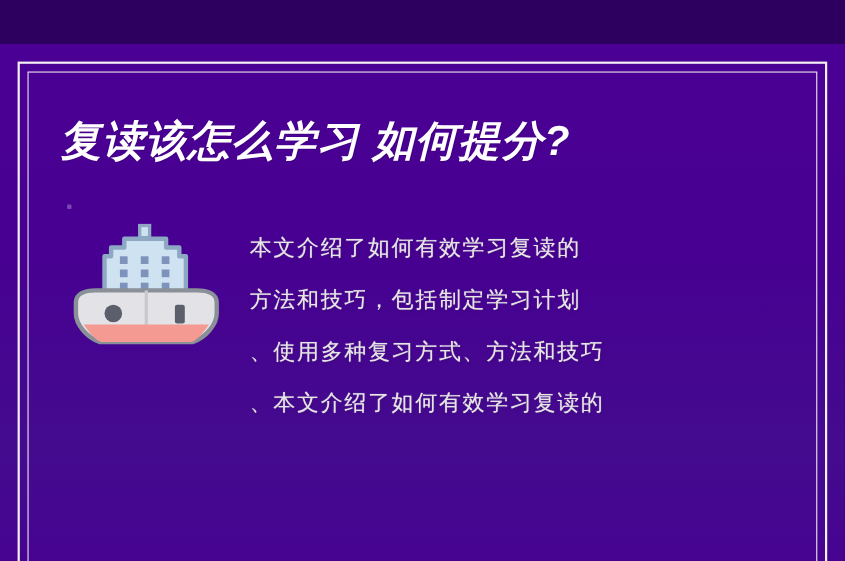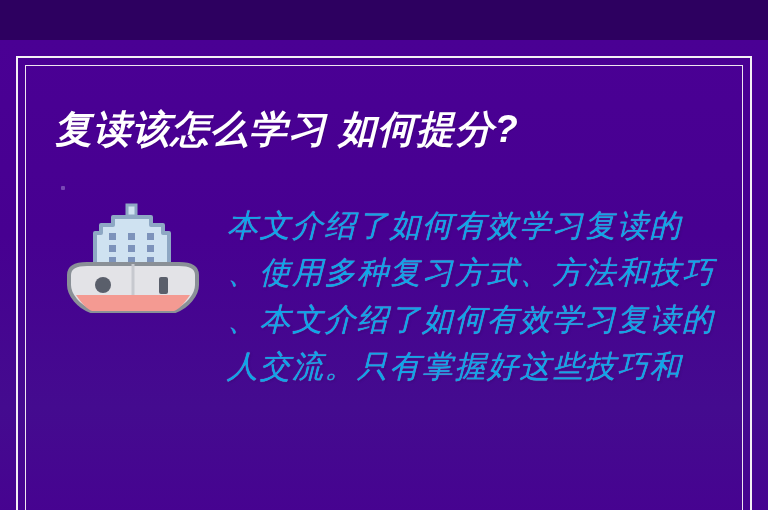--- a/index.html
+++ b/index.html
@@ -94,27 +94,26 @@
   }
 
   
   #summary {
     position: absolute;
     left: 227px;
     top: 162px;
     width: 432px;
   }
   #summary .line {
-    color: #0ea5e9;
-    font-size: 31px;
+    color: #e5e5e5;
+    font-size: 20px;
     line-height: 47px;
     letter-spacing: 1.5px;
     white-space: nowrap;
     font-family: "DejaVu Serif", "Liberation Serif", serif;
-    font-style: italic;
     font-weight: 400;
     text-shadow: 0 0 1px rgba(255,255,255,.55),
                  1px 1px 2px rgba(55,0,105,.6);
   }
 </style>
 </head>
 <body>
 
 <div id="poster">
 
@@ -155,18 +154,18 @@
                C116 106 120 102 127 92 Z" fill="#f49a92"></path>
 
       <circle cx="40" cy="82" r="8" fill="#5a5f6b"></circle>
 
       <rect x="96" y="74" width="9" height="17" rx="2" fill="#5a5f6b"></rect>
     </svg>
   </div>
 
   <div id="summary">
     <div class="line">本文介绍了如何有效学习复读的</div>
+    <div class="line">方法和技巧，包括制定学习计划</div>
     <div class="line">、使用多种复习方式、方法和技巧</div>
     <div class="line">、本文介绍了如何有效学习复读的</div>
-    <div class="line">人交流。只有掌握好这些技巧和</div>
   </div>
 
 </div>
 
 </body></html>

